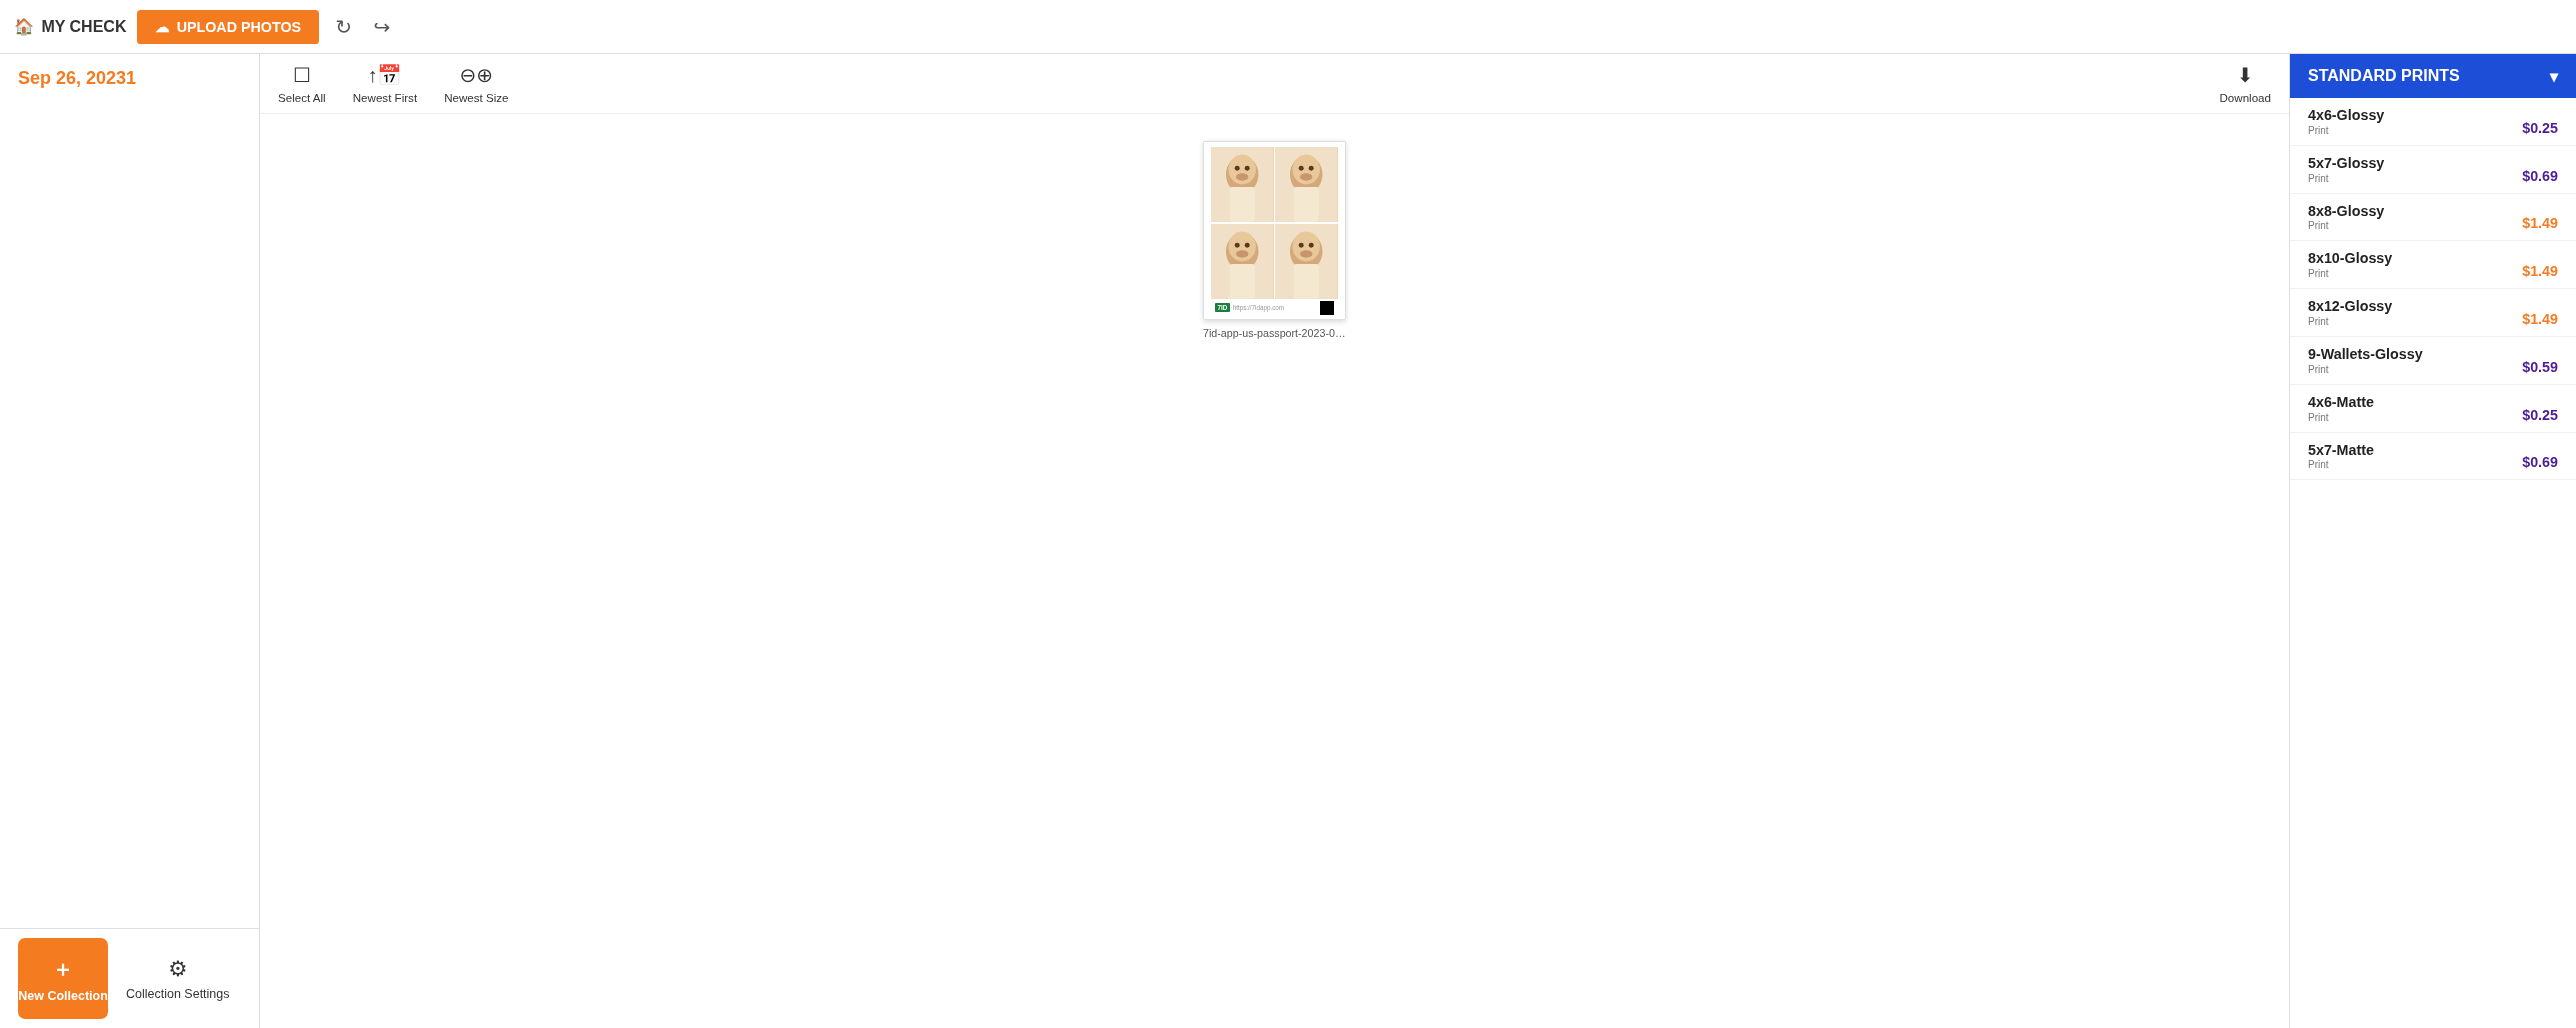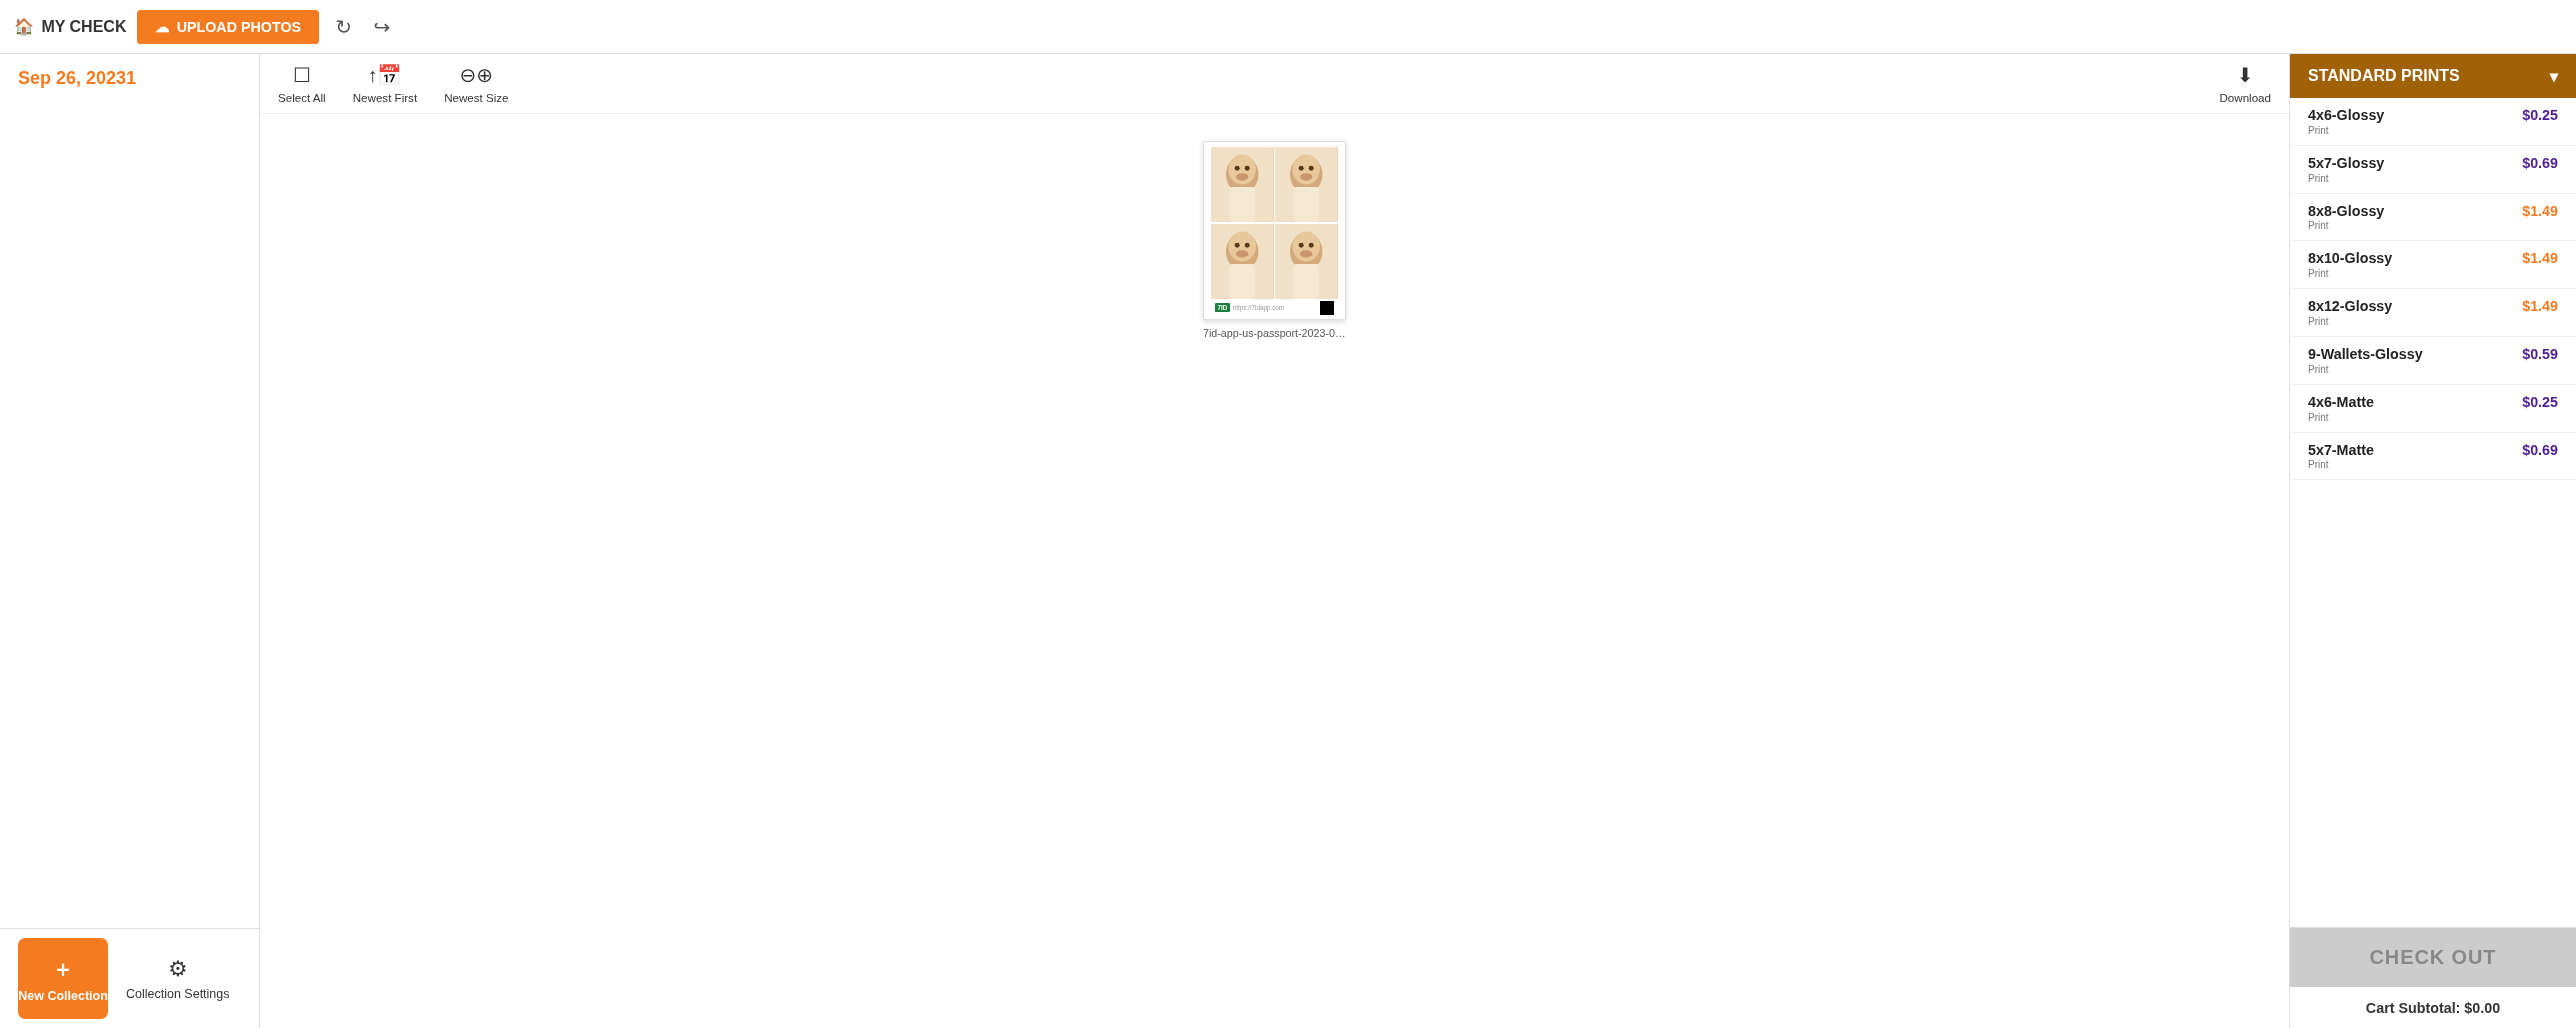--- a/index.html
+++ b/index.html
@@ -232,40 +232,40 @@
 
     
     .right-panel {
       width: 287px;
       background: #fafafa;
       border-left: 0.9px solid #ddd;
       display: flex;
       flex-direction: column;
     }
     .standard-prints-btn {
-      background: #a16207;
+      background: #1d4ed8;
       color: #fff;
       border: none;
       padding: 12.5px 18px;
       font-size: 16px;
       font-weight: bold;
       cursor: pointer;
       display: flex;
       align-items: center;
       justify-content: space-between;
       width: 100%;
     }
     .prints-list {
       flex: 1;
       overflow-y: auto;
       background: #fff;
     }
     .print-item {
       display: flex;
-      align-items: flex-start;
+      align-items: flex-end;
       justify-content: space-between;
       padding: 9px 18px;
       border-bottom: 0.9px solid #f0f0f0;
     }
     .print-info {
       display: flex;
       flex-direction: column;
       gap: 1.8px;
     }
     .print-name {
@@ -493,22 +493,16 @@
     </div>
         <div class="print-item">
       <div class="print-info">
         <span class="print-name">5x7-Matte</span>
         <span class="print-type">Print</span>
       </div>
       <span class="print-price">$0.69</span>
     </div>
       </div>
 
-    <div class="checkout-section">
-      <button class="checkout-btn">
-        <span>CHECK OUT</span>
-      </button>
-      <div class="cart-subtotal">Cart Subtotal: $0.00</div>
-    </div>
   </div>
 
 </div>
 
 
 </body></html>

